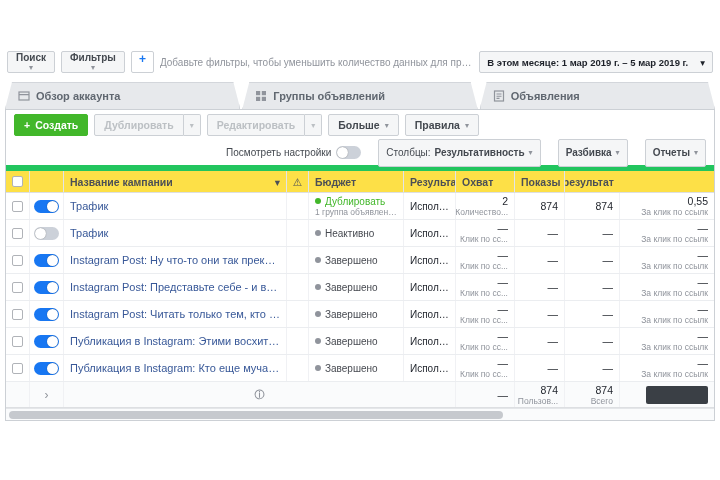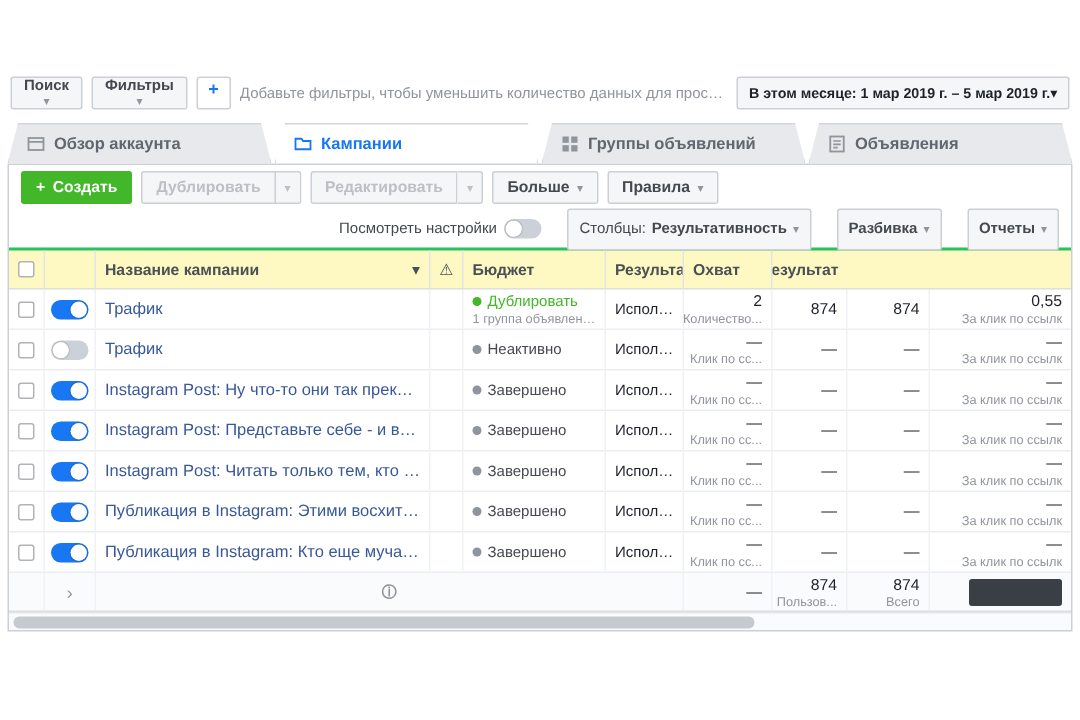--- a/index.html
+++ b/index.html
@@ -18,21 +18,21 @@
   .filter-bar { display:flex; align-items:center; height:30px; gap:6px; padding:0 2px; }
   .fbtn {
     display:inline-flex; align-items:center; gap:0; height:22px; padding:0 8px;
     background:#f5f6f7; border:1px solid #ccd0d5; border-radius:2px;
     font-size:10px; font-weight:bold; color:#444950; cursor:pointer; white-space:nowrap;flex-direction:column;
   }
   .fbtn .caret { color:#90949c; font-size:8px; }
   .plus-btn { color:#1877f2; font-weight:bold; font-size:12px; padding:0 7px; background:#fff; }
   .filter-placeholder { flex:1; color:#90949c; font-size:10px; white-space:nowrap; overflow:hidden; text-overflow:ellipsis; }
   .date-box {
-    display:inline-flex; align-items:center; gap:0; height:22px; padding:0 7px;
+    display:inline-flex; align-items:center; gap:12px; height:22px; padding:0 7px;
     background:#f5f6f7; border:1px solid #ccd0d5; border-radius:2px;
     font-size:9.5px; font-weight:bold; color:#1d2129; white-space:nowrap; cursor:pointer;
   }
   .icon-svg { display:inline-block; vertical-align:middle; }
 
   
   .tabs { display:flex; margin-top:5px; height:27px; gap:2px; }
   .tab {
     flex:1; display:flex; align-items:center; justify-content:flex-start; gap:6px;
     padding:0 12px; background:#e7e9ec; border:1px solid #d3d6db; border-bottom:none;
@@ -70,21 +70,21 @@
   .toggle.on { background:#1877f2; } .toggle.on .knob { right:1px; }
   .toggle.off { background:#ccd1d9; } .toggle.off .knob { left:1px; }
   .vbtn { display:inline-flex; align-items:center; gap:4px; height:28px; padding:0 7px; background:#f5f6f7; border:1px solid #ccd0d5; border-radius:2px; font-size:10px; color:#444950; cursor:pointer; white-space:nowrap; }
   .vbtn b { font-weight:bold; }
   .vbtn .caret { color:#90949c; font-size:8px; }
 
   
   .grid-row { display:grid; grid-template-columns:24px 34px 1fr 22px 95px 52px 59px 50px 55px 94px; }
   .cell { display:flex; flex-direction:column; justify-content:center; padding:0 6px; overflow:hidden; border-right:1px solid #f0f1f4; min-width:0; }
   .cell:last-child { border-right:none; }
-  .t-head { height:28px; border-top:2px solid #22c55e; border-bottom:1px solid #dddfe2; background:#fef9c3; }
+  .t-head { height:28px; border-top:6px solid #22c55e; border-bottom:1px solid #dddfe2; background:#fde047; }
   .t-head .cell { border-right-color:#e2e4e8; font-weight:bold; color:#4b4f56; font-size:10.5px; white-space:nowrap; }
   .h-name { flex-direction:row !important; align-items:center; justify-content:space-between; }
   .h-status { flex-direction:row !important; align-items:center; gap:3px; color:#1877f2 !important; }
   .h-warn { align-items:center; color:#90949c; font-size:10px; }
   .h-right { align-items:flex-end; }
   .t-row { height:27px; border-bottom:1px solid #ebedf0; }
   .c-check { align-items:center; }
   .checkbox { width:11px; height:11px; border:1px solid #b0b3b8; border-radius:2px; background:#fff; display:inline-block; cursor:pointer; }
   .c-toggle { align-items:center; }
   .link { color:#385898; font-size:11px; text-decoration:none; white-space:nowrap; overflow:hidden; text-overflow:ellipsis; cursor:pointer; display:block; }
@@ -142,26 +142,20 @@
   </div>
 
   <div class="tabs">
     <div class="tab">
       <svg class="tab-ic icon-svg" width="12" height="12" viewBox="0 0 12 12">
           <rect x="1" y="2" width="10" height="8" fill="none" stroke="currentColor" stroke-width="1.2"></rect>
           <line x1="1" y1="4.6" x2="11" y2="4.6" stroke="currentColor" stroke-width="1.2"></line>
         </svg>
       <span>Обзор аккаунта</span>
     </div>
-    <div class="tab active">
-      <svg class="tab-ic icon-svg" width="12" height="12" viewBox="0 0 12 12">
-          <path d="M1 2.5 h4 l1 1.5 h5 v5.5 h-10 Z" fill="none" stroke="currentColor" stroke-width="1.2"></path>
-        </svg>
-      <span>Кампании</span>
-    </div>
     <div class="tab">
       <svg class="tab-ic icon-svg" width="12" height="12" viewBox="0 0 12 12">
           <rect x="1" y="1" width="4.2" height="4.2" fill="currentColor"></rect>
           <rect x="6.8" y="1" width="4.2" height="4.2" fill="currentColor"></rect>
           <rect x="1" y="6.8" width="4.2" height="4.2" fill="currentColor"></rect>
           <rect x="6.8" y="6.8" width="4.2" height="4.2" fill="currentColor"></rect>
         </svg>
       <span>Группы объявлений</span>
     </div>
     <div class="tab">
@@ -244,20 +238,23 @@
       </div>
       <div class="cell">
           <span>Бюджет</span>
         </div>
       <div class="cell">
           <span>Результаты</span>
         </div>
       <div class="cell">
           <span>Охват</span>
         </div>
+      <div class="cell">
+          <span>Показы</span>
+        </div>
       <div class="cell h-right">
           <span>Цена за результат</span>
         </div>
     </div>
 
     <div>
 
         <div class="grid-row t-row">
           <div class="cell c-check">
             <span class="checkbox"></span>

